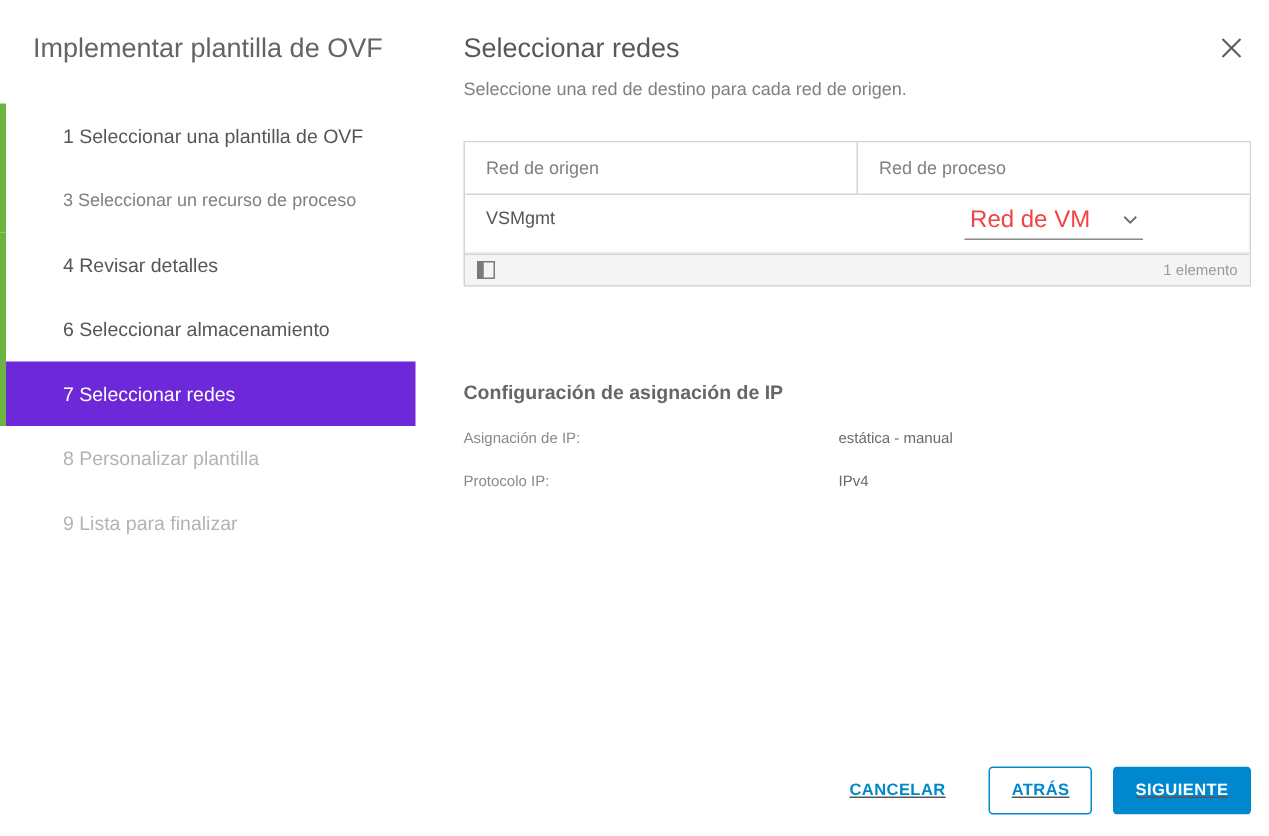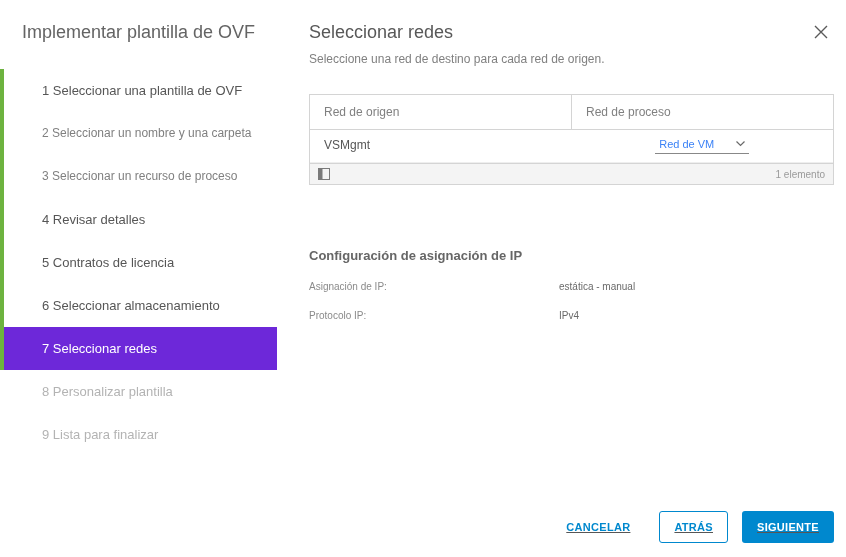--- a/index.html
+++ b/index.html
@@ -113,25 +113,25 @@
   }
   .net-dest {
     display: flex;
     align-items: center;
     justify-content: center;
   }
   .dest-select {
     display: inline-flex;
     align-items: center;
     gap: 22px;
-    color: #3b82f6;
+    color: #ef4444;
     border-bottom: 1px solid #888;
     padding: 0 4px 3px;
     cursor: pointer;
-    font-size: 11px;
+    font-size: 16px;
   }
   .chev {
     display: inline-block;
   }
   .chev svg { display: block; }
   .table-footer {
     display: flex;
     justify-content: space-between;
     align-items: center;
     background: #f4f4f4;
@@ -188,24 +188,22 @@
 </style>
 </head>
 <body>
 
 <div class="dialog">
 
   <aside class="sidebar">
     <h1 class="sidebar-title">Implementar plantilla de OVF</h1>
     <ul class="steps">
         <li class="step large">1 Seleccionar una plantilla de OVF</li>
-        <li class="step ">2 Seleccionar un nombre y una carpeta</li>
         <li class="step ">3 Seleccionar un recurso de proceso</li>
         <li class="step large">4 Revisar detalles</li>
-        <li class="step large">5 Contratos de licencia</li>
         <li class="step large">6 Seleccionar almacenamiento</li>
         <li class="step active">7 Seleccionar redes</li>
         <li class="step future">8 Personalizar plantilla</li>
         <li class="step future">9 Lista para finalizar</li>
       </ul>
   </aside>
 
   <main class="main">
     <div class="main-header">
       <h2 class="main-title">Seleccionar redes</h2>

